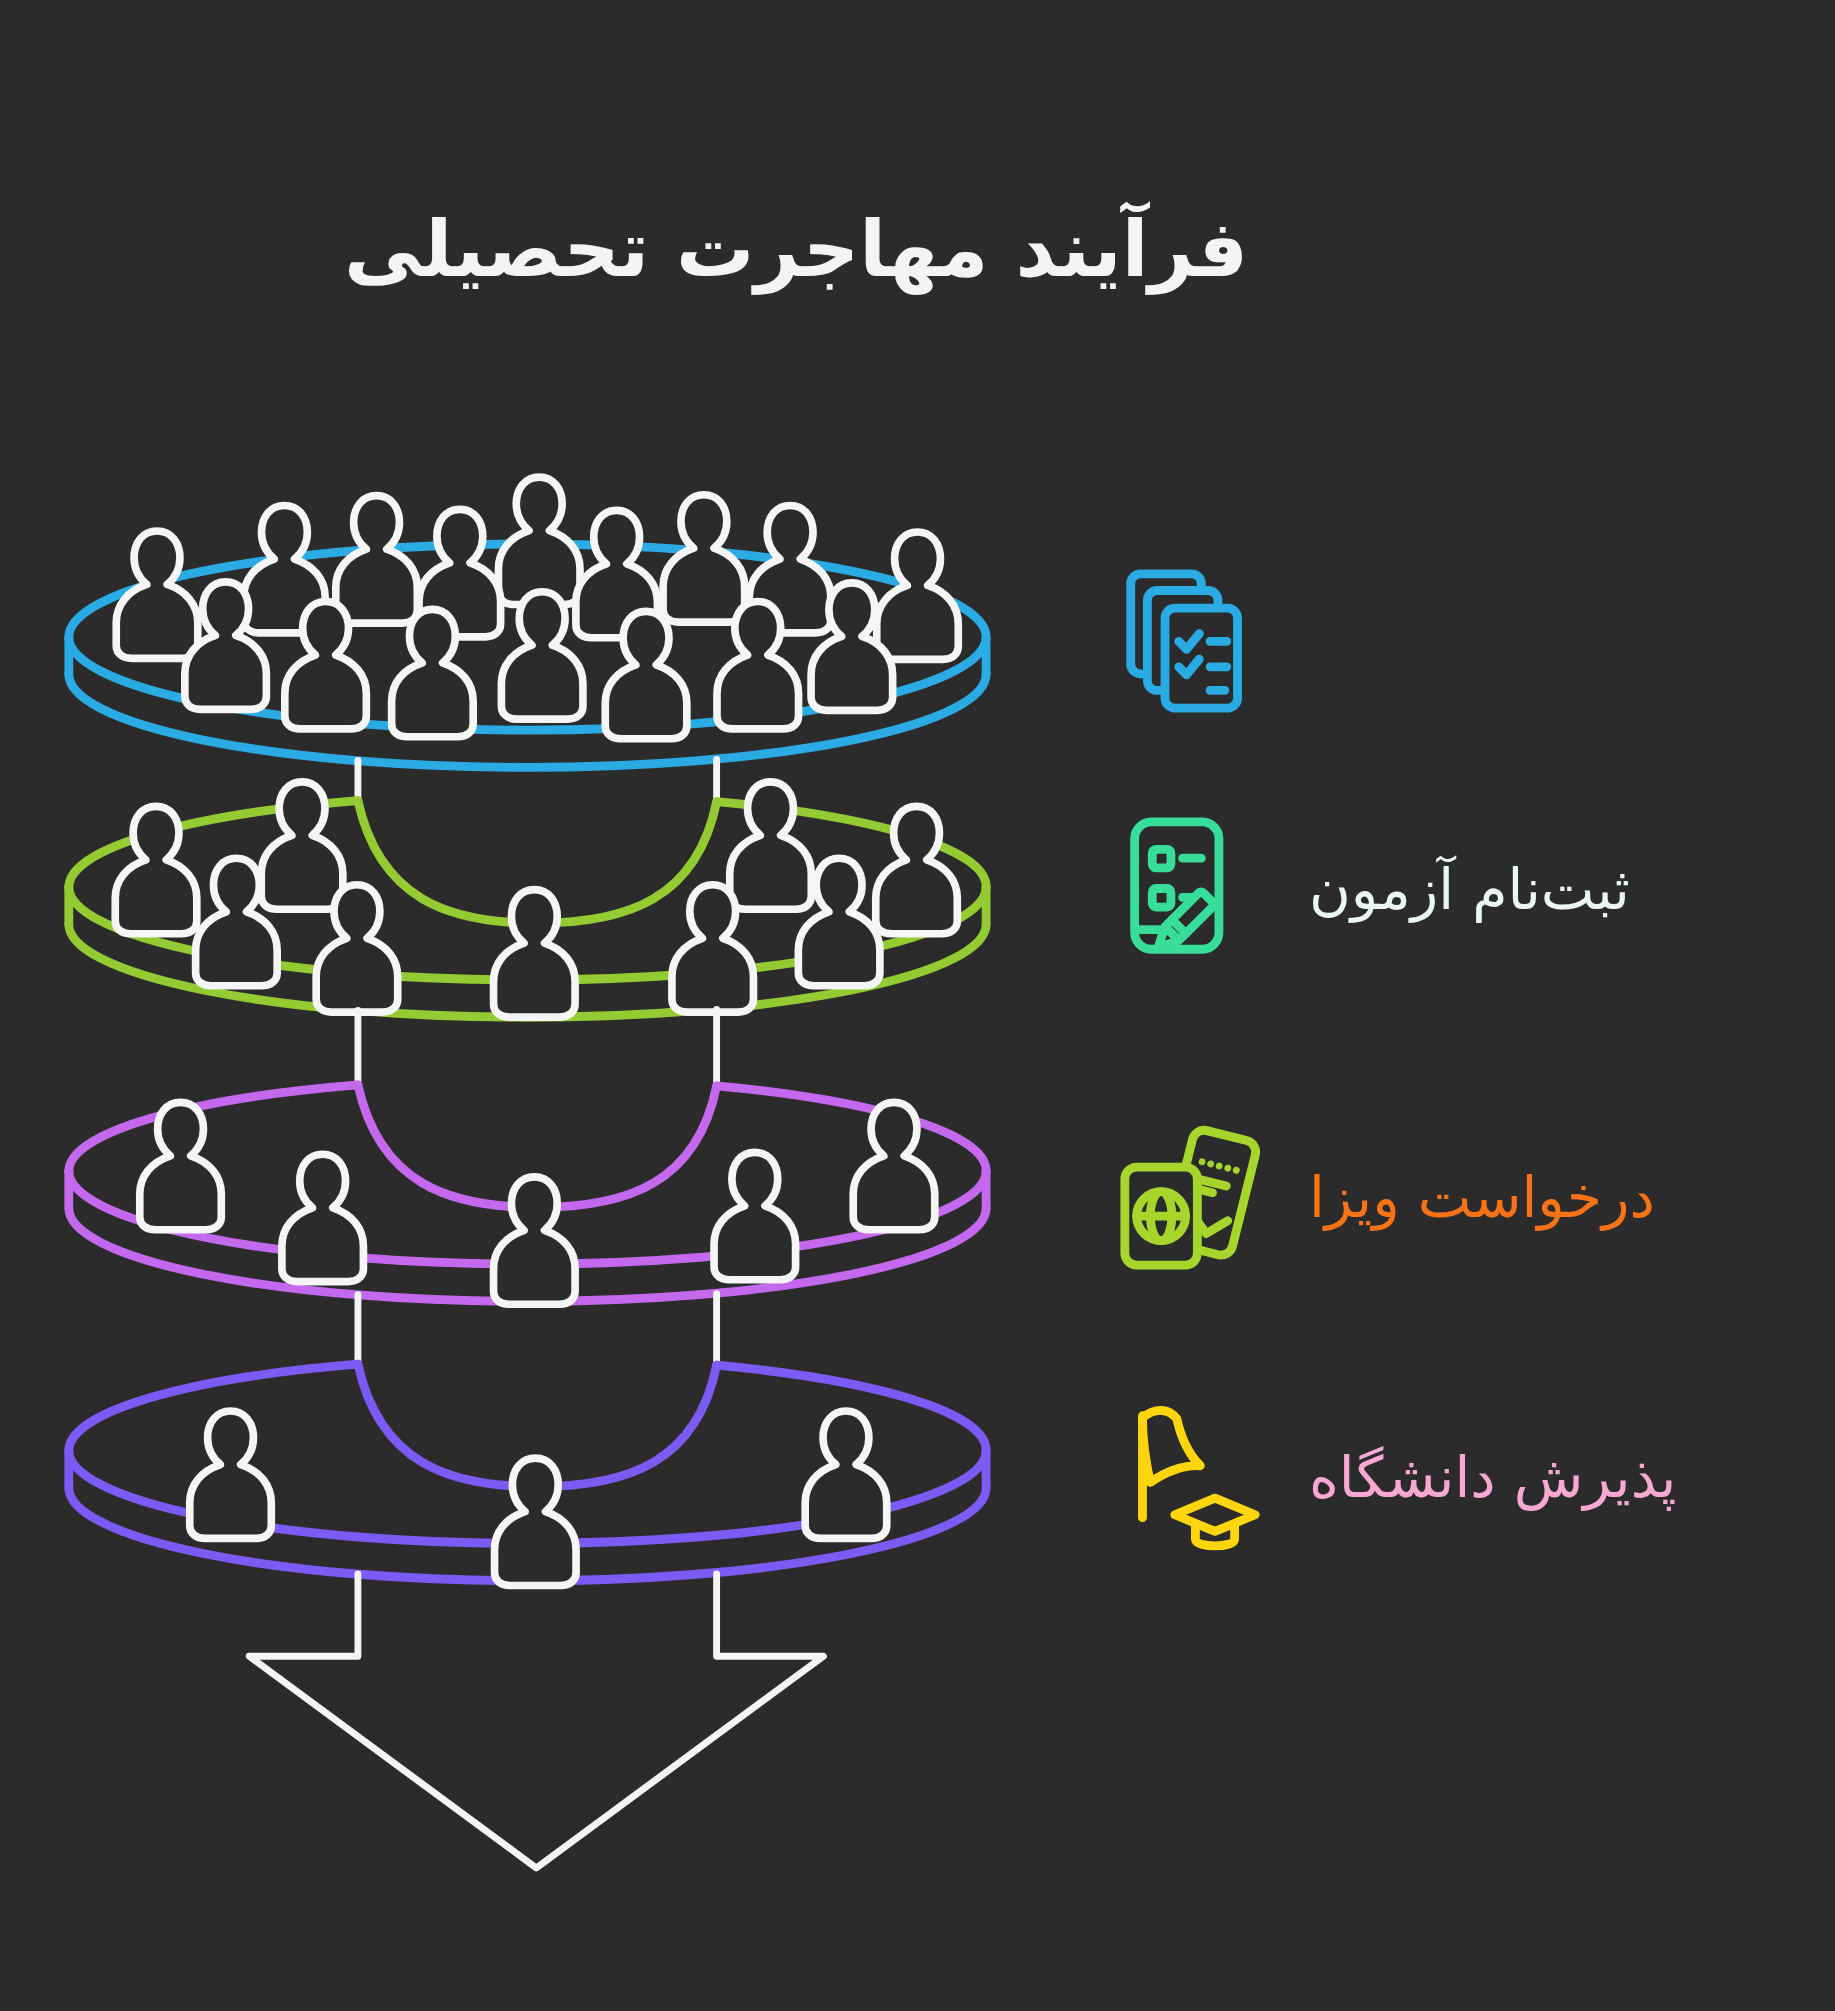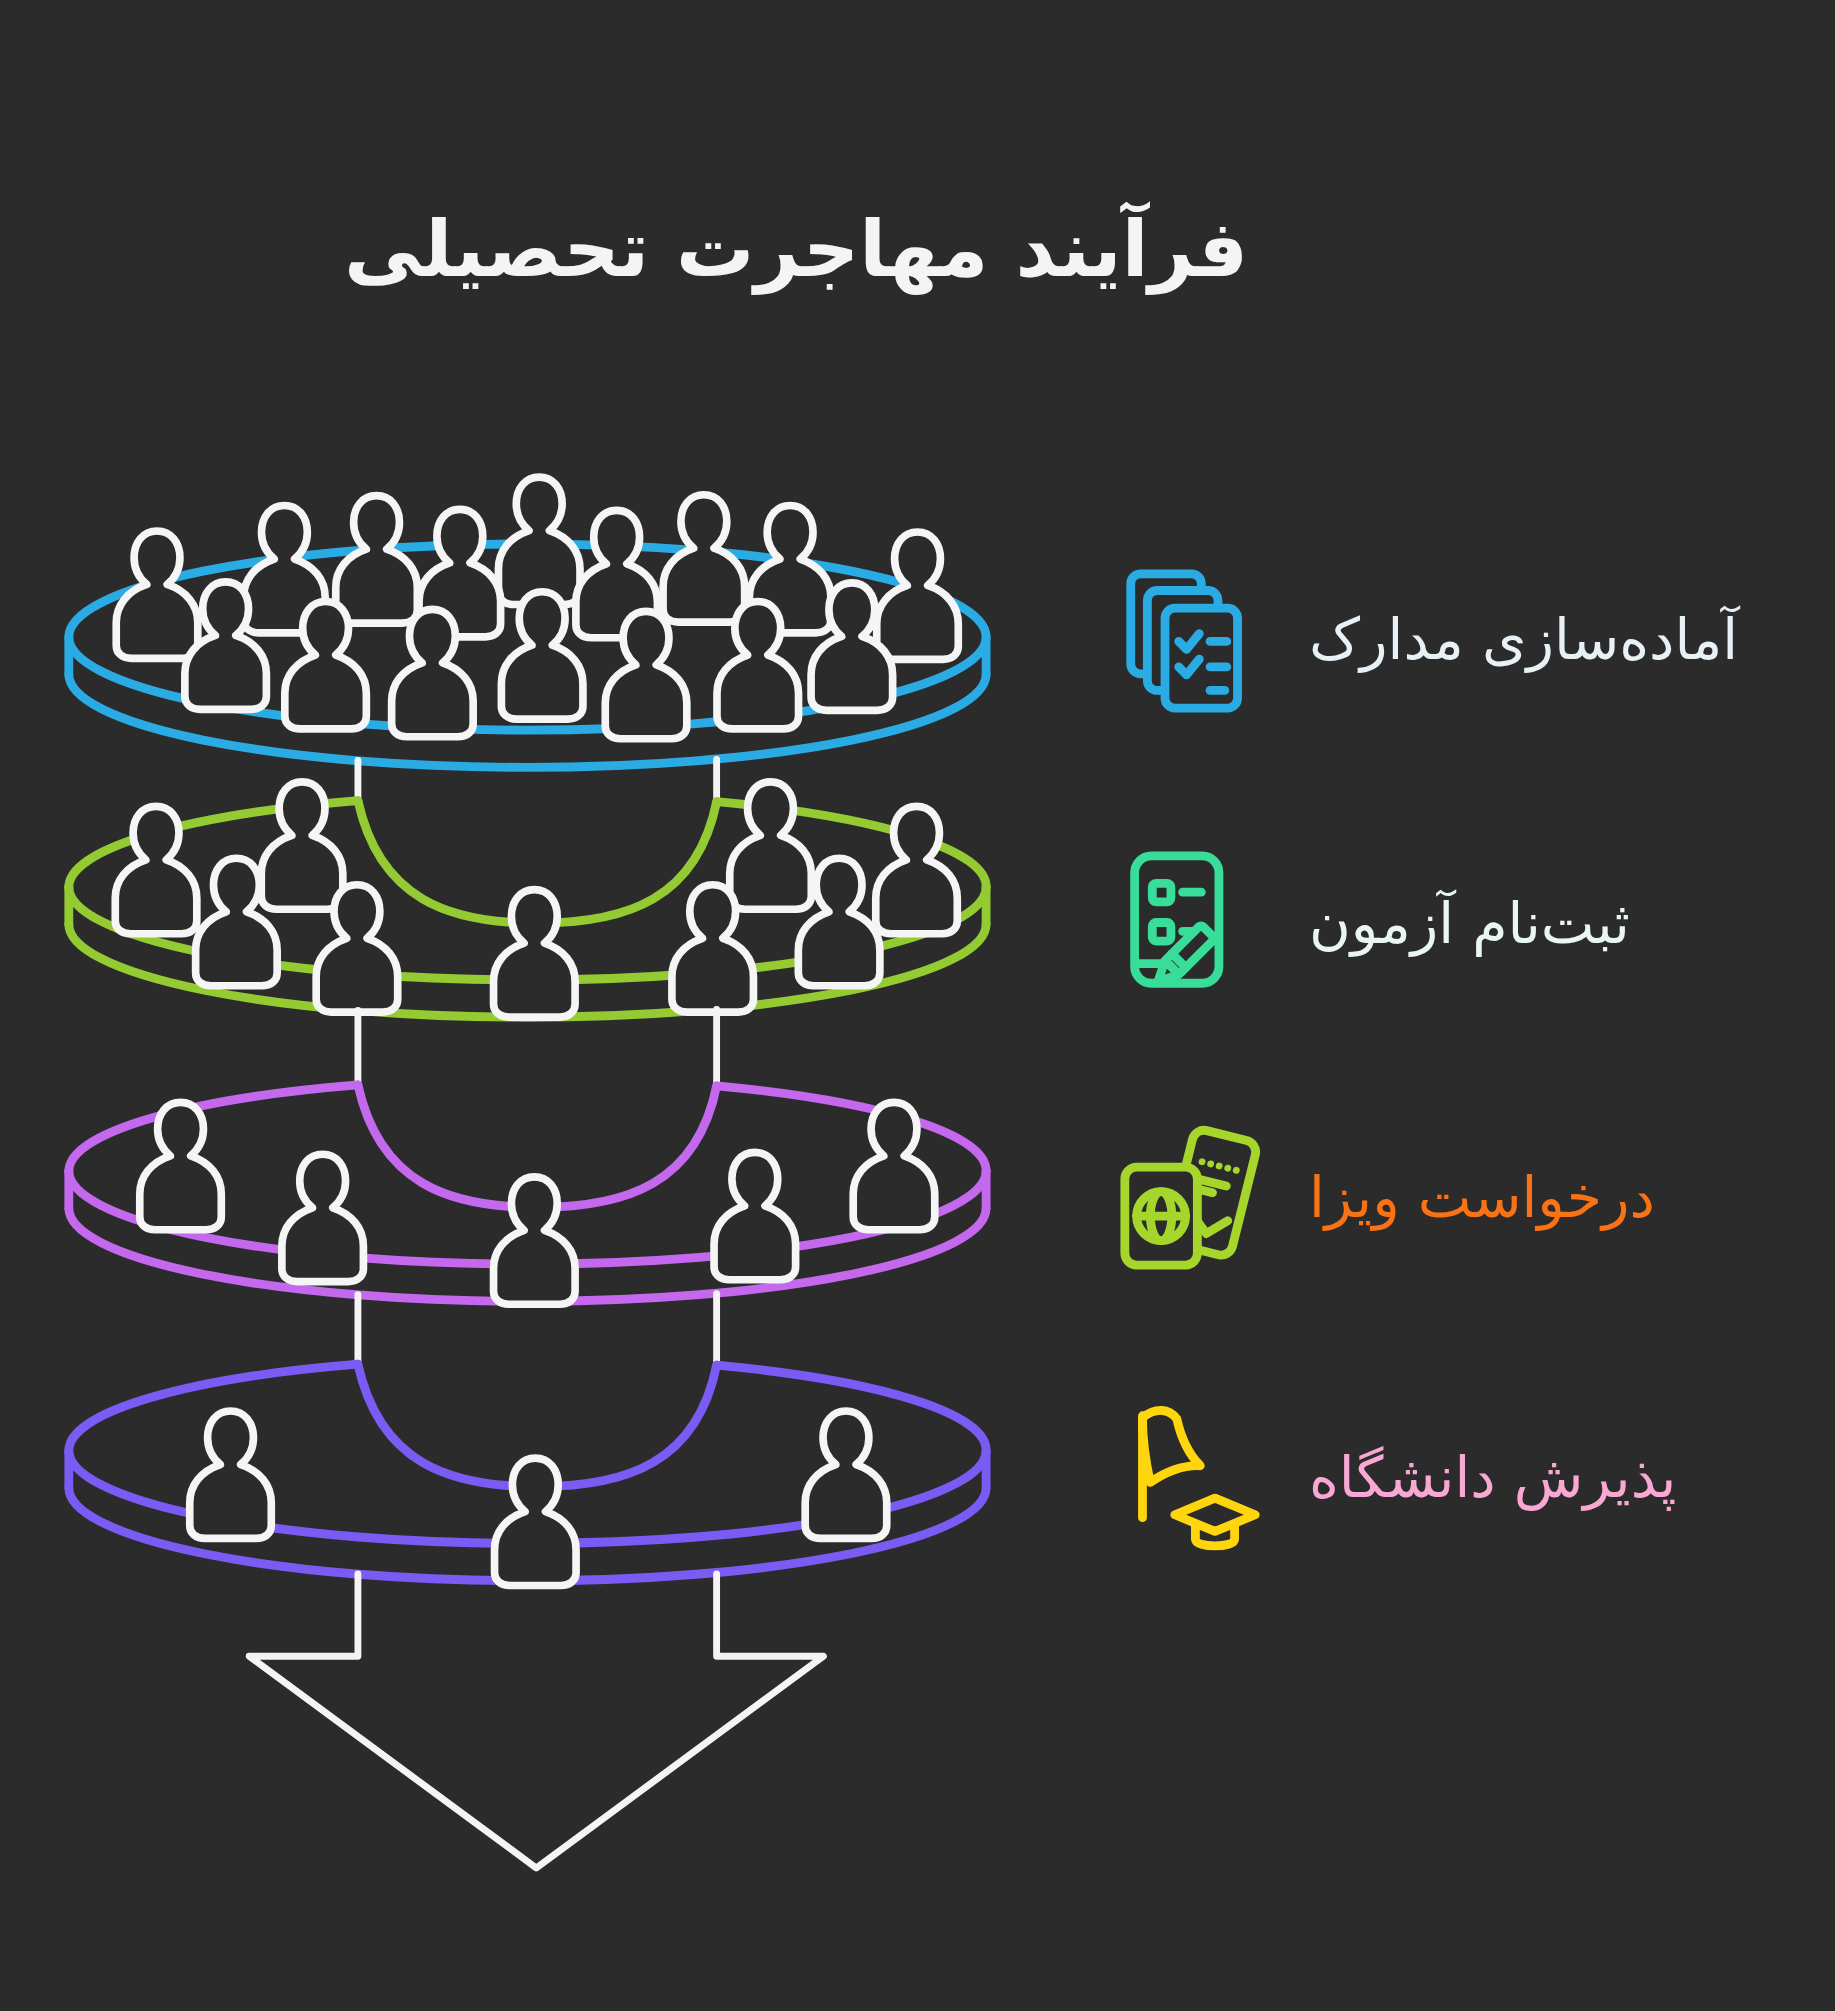--- a/index.html
+++ b/index.html
@@ -28,21 +28,21 @@
   .steps{position:absolute; inset:0; pointer-events:none;}
   .step-row{
     position:absolute;
     left:1117px;
     height:157px;
     display:flex;
     align-items:center;
     gap:45px;
   }
   .step-row.r0{top:561px;}
-  .step-row.r1{top:845px;}
+  .step-row.r1{top:811px;}
   .step-row.r2{top:1119px;}
   .step-row.r3{top:1399px;}
   .icon-box{width:147px; height:147px; flex:0 0 147px;}
   .icon-box svg{width:147px; height:147px; display:block;}
   .step-label{
     font-size:57px;
     white-space:nowrap;
     line-height:1.2;
   }
 </style>
@@ -144,21 +144,20 @@
           <rect x="14" y="8" width="72" height="102" rx="10" fill="#2b2b2c"></rect>
           <rect x="31" y="25" width="72" height="102" rx="10" fill="#2b2b2c"></rect>
           <rect x="49" y="43" width="74" height="102" rx="10" fill="#2b2b2c"></rect>
           <polyline points="63,77 71,85 84,69"></polyline>
           <line x1="95" y1="77" x2="112" y2="77"></line>
           <polyline points="63,103 71,111 84,95"></polyline>
           <line x1="95" y1="103" x2="112" y2="103"></line>
           <line x1="95" y1="127" x2="110" y2="127"></line>
         </svg>
       </div>
-      <div class="step-label" dir="rtl" style="color: rgb(232, 241, 245);">آماده‌سازی مدارک</div>
     </div>
 
     <div class="step-row r1">
       <div class="icon-box" style="color: rgb(56, 221, 154);">
         <svg viewBox="0 0 150 150" fill="none" stroke="currentColor" stroke-width="9" stroke-linecap="round" stroke-linejoin="round">
           <rect x="18" y="6" width="86" height="130" rx="17" fill="#2b2b2c"></rect>
           <rect x="36" y="34" width="19" height="19" rx="4"></rect>
           <line x1="67" y1="43" x2="86" y2="43"></line>
           <rect x="36" y="74" width="19" height="19" rx="4"></rect>
           <line x1="67" y1="83" x2="86" y2="83"></line>

